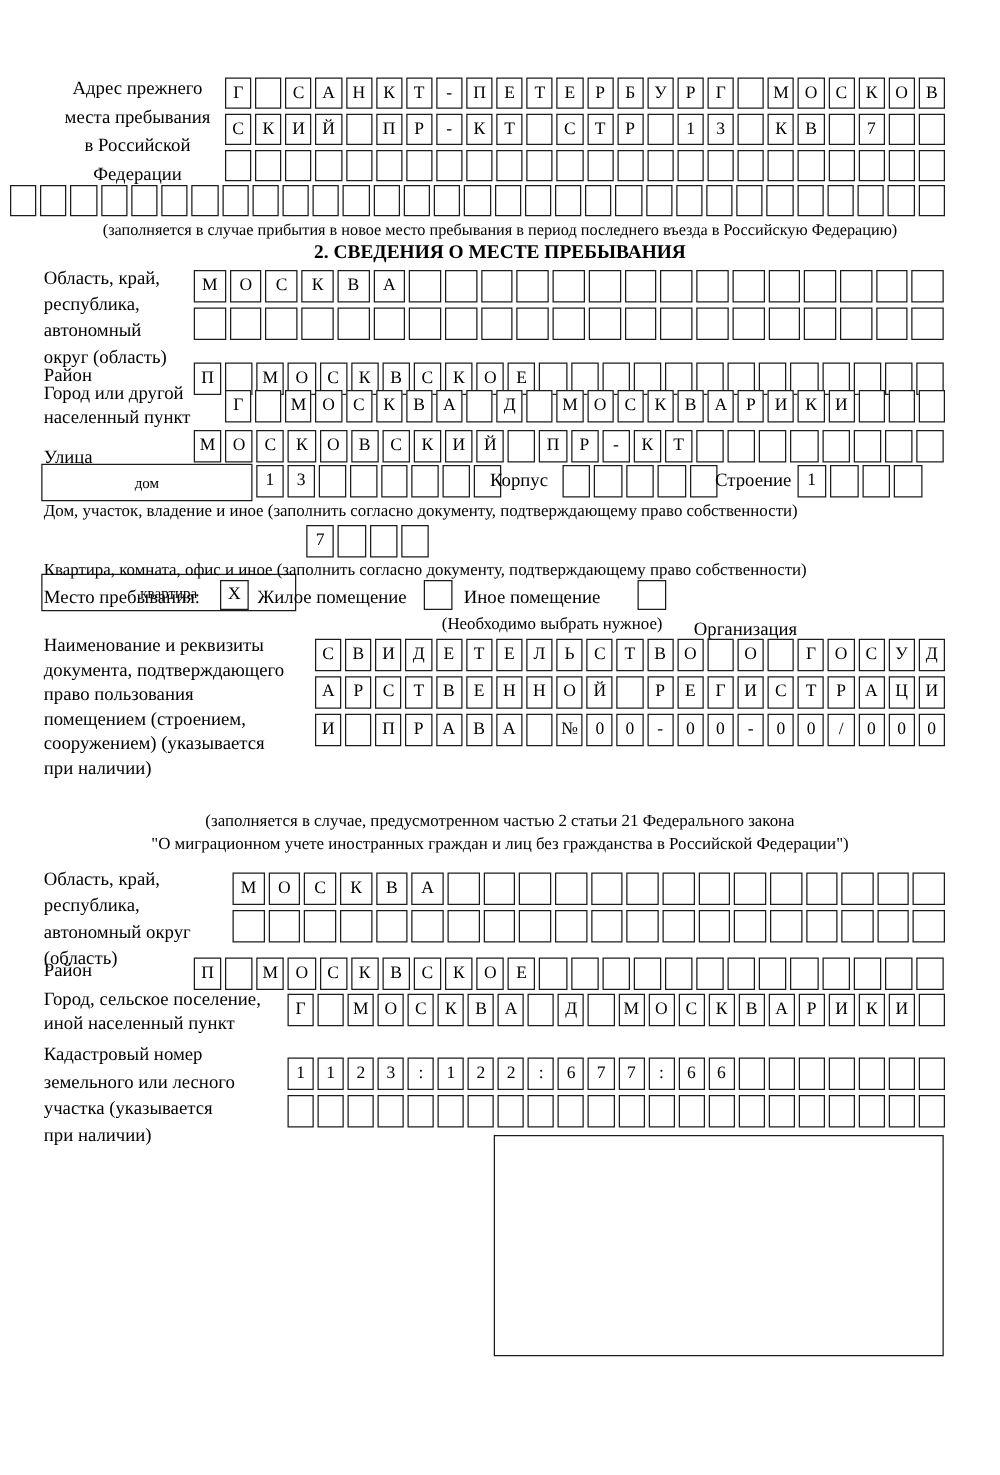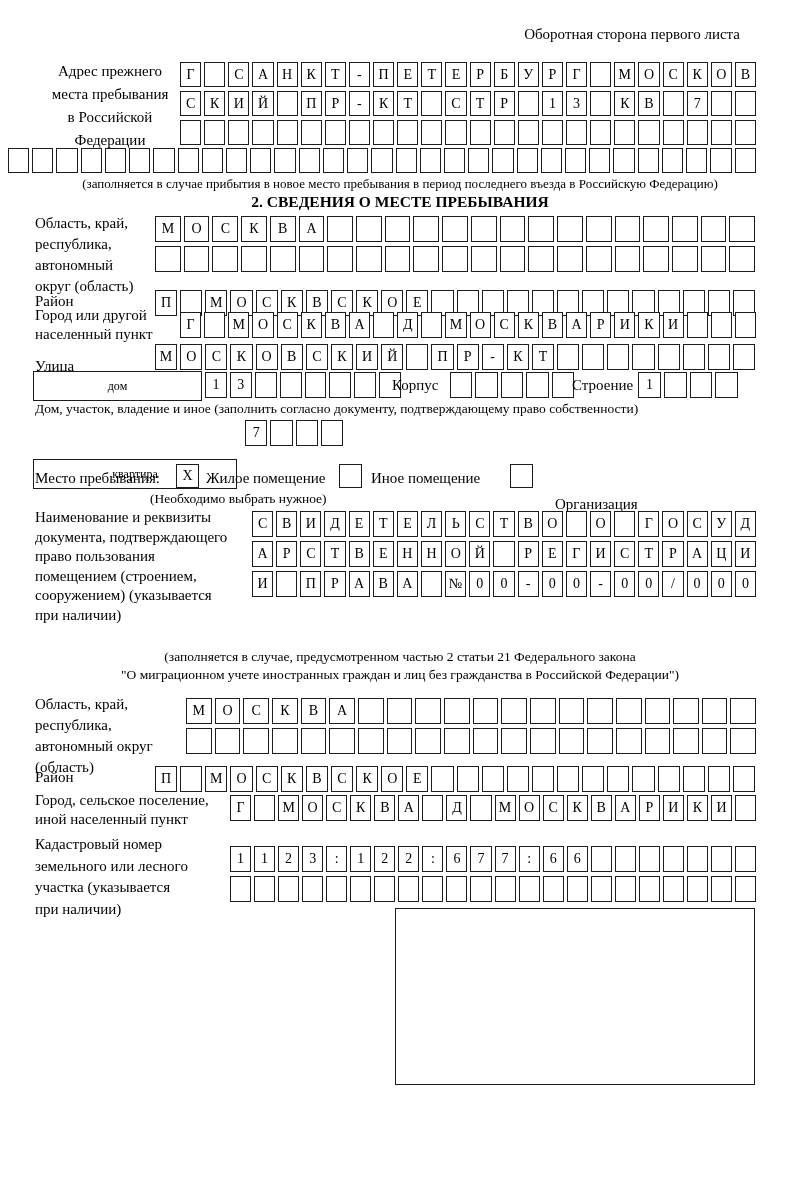--- a/index.html
+++ b/index.html
@@ -26,21 +26,20 @@
     position:absolute; width:21px; height:22px; border:1.6px solid #1c1c1c;
     display:flex; align-items:center; justify-content:center; font-size:14px;
   }
   .bigbox { position:absolute; border:1.7px solid #1c1c1c; background:#fff; }
 </style>
 </head>
 <body>
 
 <div id="page">
 
-  <div class="lbl" style="top:24px; right:60px; font-size:15px;">Оборотная сторона первого листа</div>
 
   <div class="lbl" style="left:35px; top:60px; width:150px; line-height:23px;text-align:center;">Адрес прежнего
 места пребывания
 в Российской
 Федерации</div>
   <div class="cellrow" style="left:180px; top:62px;  width:576px; height:25px;">
       <span class="cell">Г</span>
       <span class="cell"></span>
       <span class="cell">С</span>
       <span class="cell">А</span>
@@ -318,29 +317,30 @@
     </div>
   <div class="note" style="left:35px; top:401px; font-size:13.5px;">Дом, участок, владение и иное (заполнить согласно документу, подтверждающему право собственности)</div>
 
   <div class="widebox" style="left:33px; top:419px; width:202px; height:28px;margin-top:40px;">квартира</div>
   <div class="cellrow" style="left:245px; top:420px; width:98px; height:26px;">
       <span class="cell">7</span>
       <span class="cell"></span>
       <span class="cell"></span>
       <span class="cell"></span>
     </div>
+  <div class="note" style="left:35px; top:448px; font-size:13.5px;">Квартира, комната, офис и иное (заполнить согласно документу, подтверждающему право собственности)</div>
 
   <div class="lbl" style="left:35px; top:468px;">Место пребывания:</div>
   <div class="checkbox" style="left:176px; top:464px;">X</div>
   <div class="lbl" style="left:206px; top:468px;">Жилое помещение</div>
   <div class="checkbox" style="left:339px; top:464px;"></div>
   <div class="lbl" style="left:371px; top:468px;">Иное помещение</div>
   <div class="checkbox" style="left:510px; top:464px;"></div>
   <div class="lbl" style="left:555px; top:494px;">Организация</div>
-  <div class="note" style="left:150px; top:491px; width:380px; text-align:left; font-size:13.5px;">(Необходимо выбрать нужное)</div>
+  <div class="note" style="left:150px; top:491px; width:380px; text-align:right; font-size:13.5px;">(Необходимо выбрать нужное)</div>
 
   <div class="lbl" style="left:35px; top:508px; width:230px; line-height:19.5px;">Наименование и реквизиты
 документа, подтверждающего
 право пользования
 помещением (строением,
 сооружением) (указывается
 при наличии)</div>
   <div class="cellrow" style="left:252px; top:511px; width:504px; height:26px;">
       <span class="cell">С</span>
       <span class="cell">В</span>

